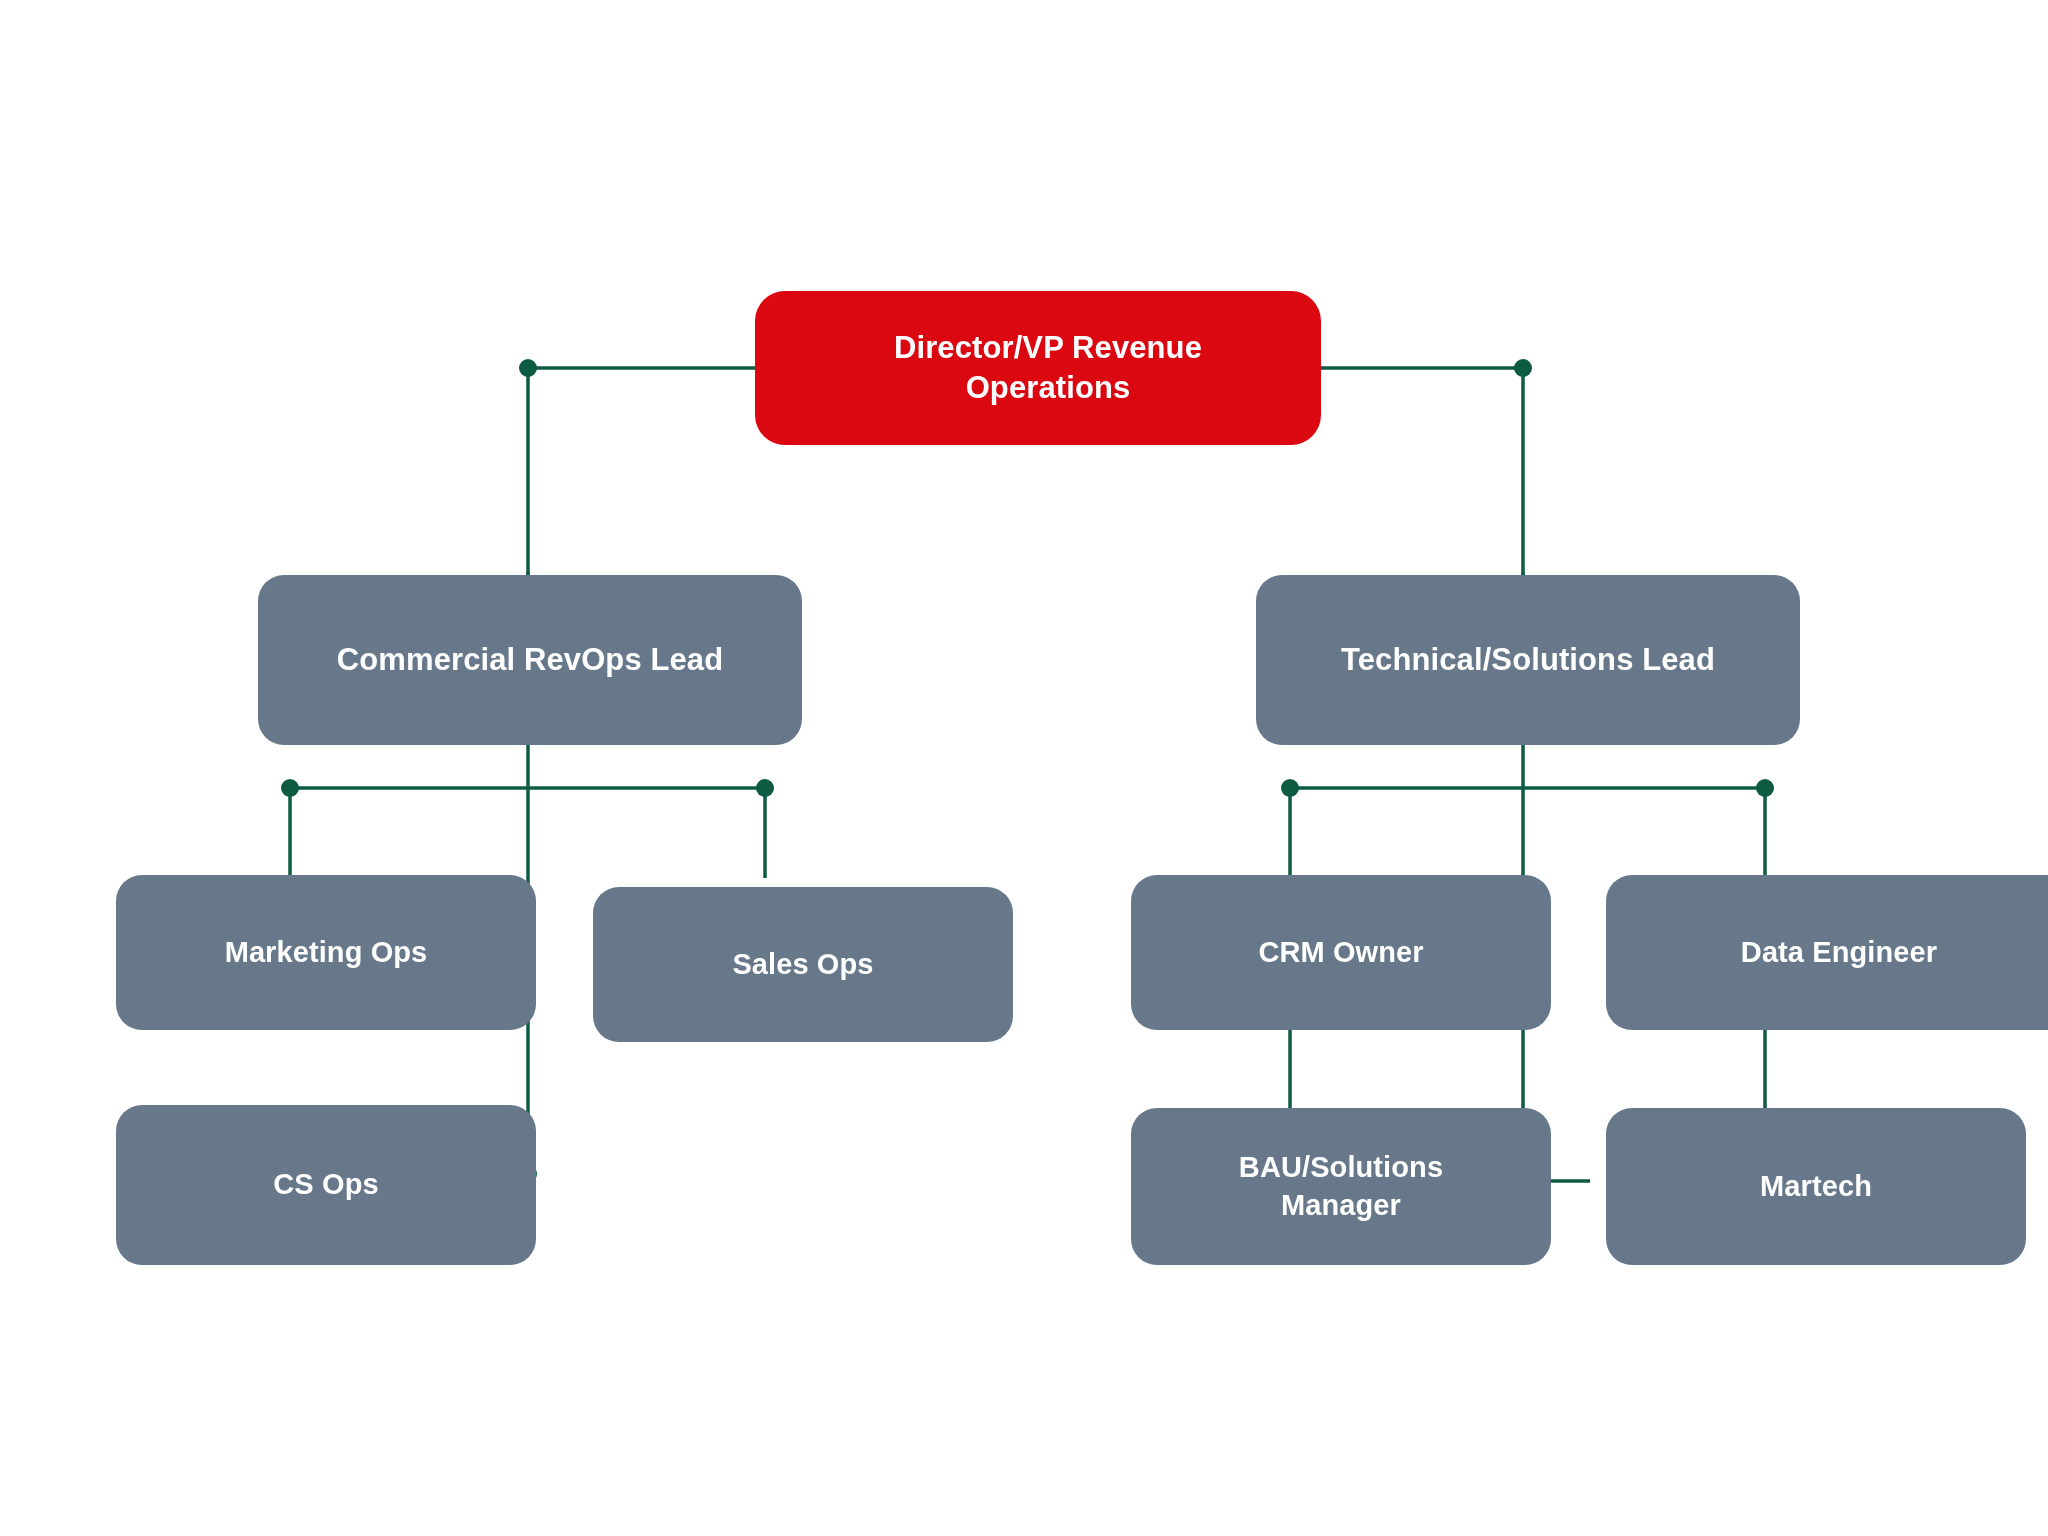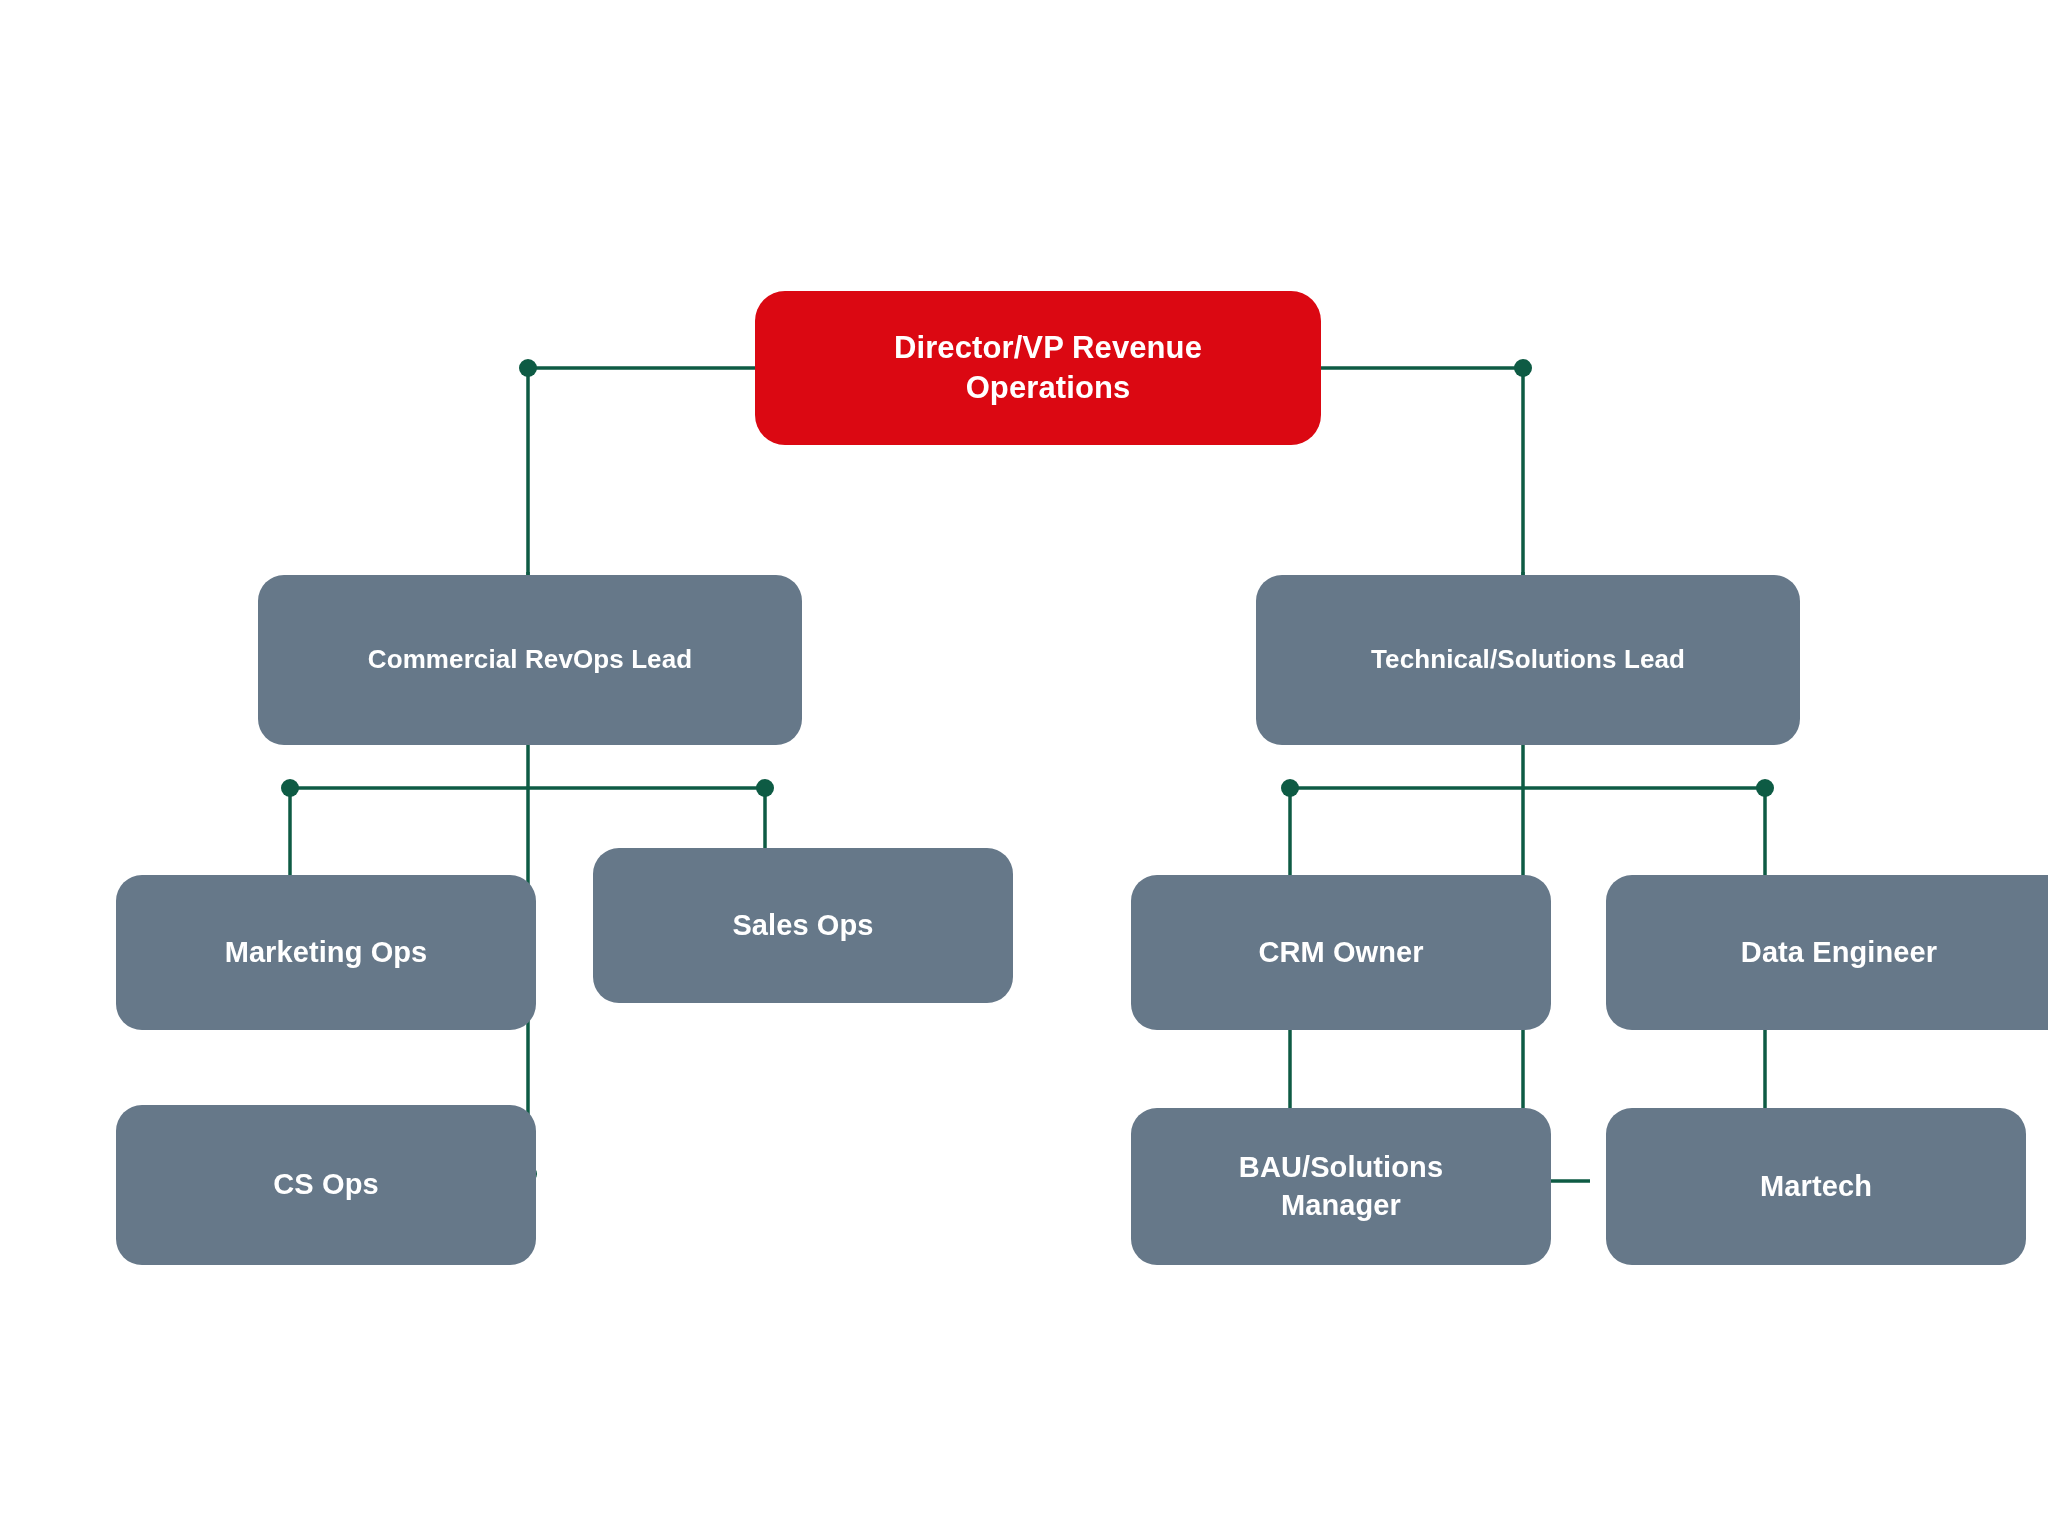--- a/index.html
+++ b/index.html
@@ -39,21 +39,21 @@
     padding: 6px 14px;
     letter-spacing: 0.1px;
   }
   .node.root {
     background: #db0812;
     font-size: 31px;
     border-radius: 30px;
   }
   .node.branch {
     background: #667889;
-    font-size: 26px;
+    font-size: 31px;
   }
   .node.leaf {
     background: #667889;
     font-size: 29px;
     margin-left: 36px;
   }
   .node-label {
     display: block;
     white-space: pre-line;
   }
@@ -112,21 +112,21 @@
   </div>
 
   <div class="node branch" style="left:1256px; top:575px; width:544px; height:170px;">
     <span class="node-label">Technical/Solutions Lead</span>
   </div>
 
   <div class="node leaf" style="left:80px; top:875px; width:420px; height:155px;">
     <span class="node-label">Marketing Ops</span>
   </div>
 
-  <div class="node leaf" style="left:557px; top:848px; width:420px; height:155px;">
+  <div class="node leaf" style="left:557px; top:887px; width:420px; height:155px;">
     <span class="node-label">Sales Ops</span>
   </div>
 
   <div class="node leaf" style="left:80px; top:1105px; width:420px; height:160px;">
     <span class="node-label">CS Ops</span>
   </div>
 
   <div class="node leaf" style="left:1095px; top:875px; width:420px; height:155px;">
     <span class="node-label">CRM Owner</span>
   </div>

